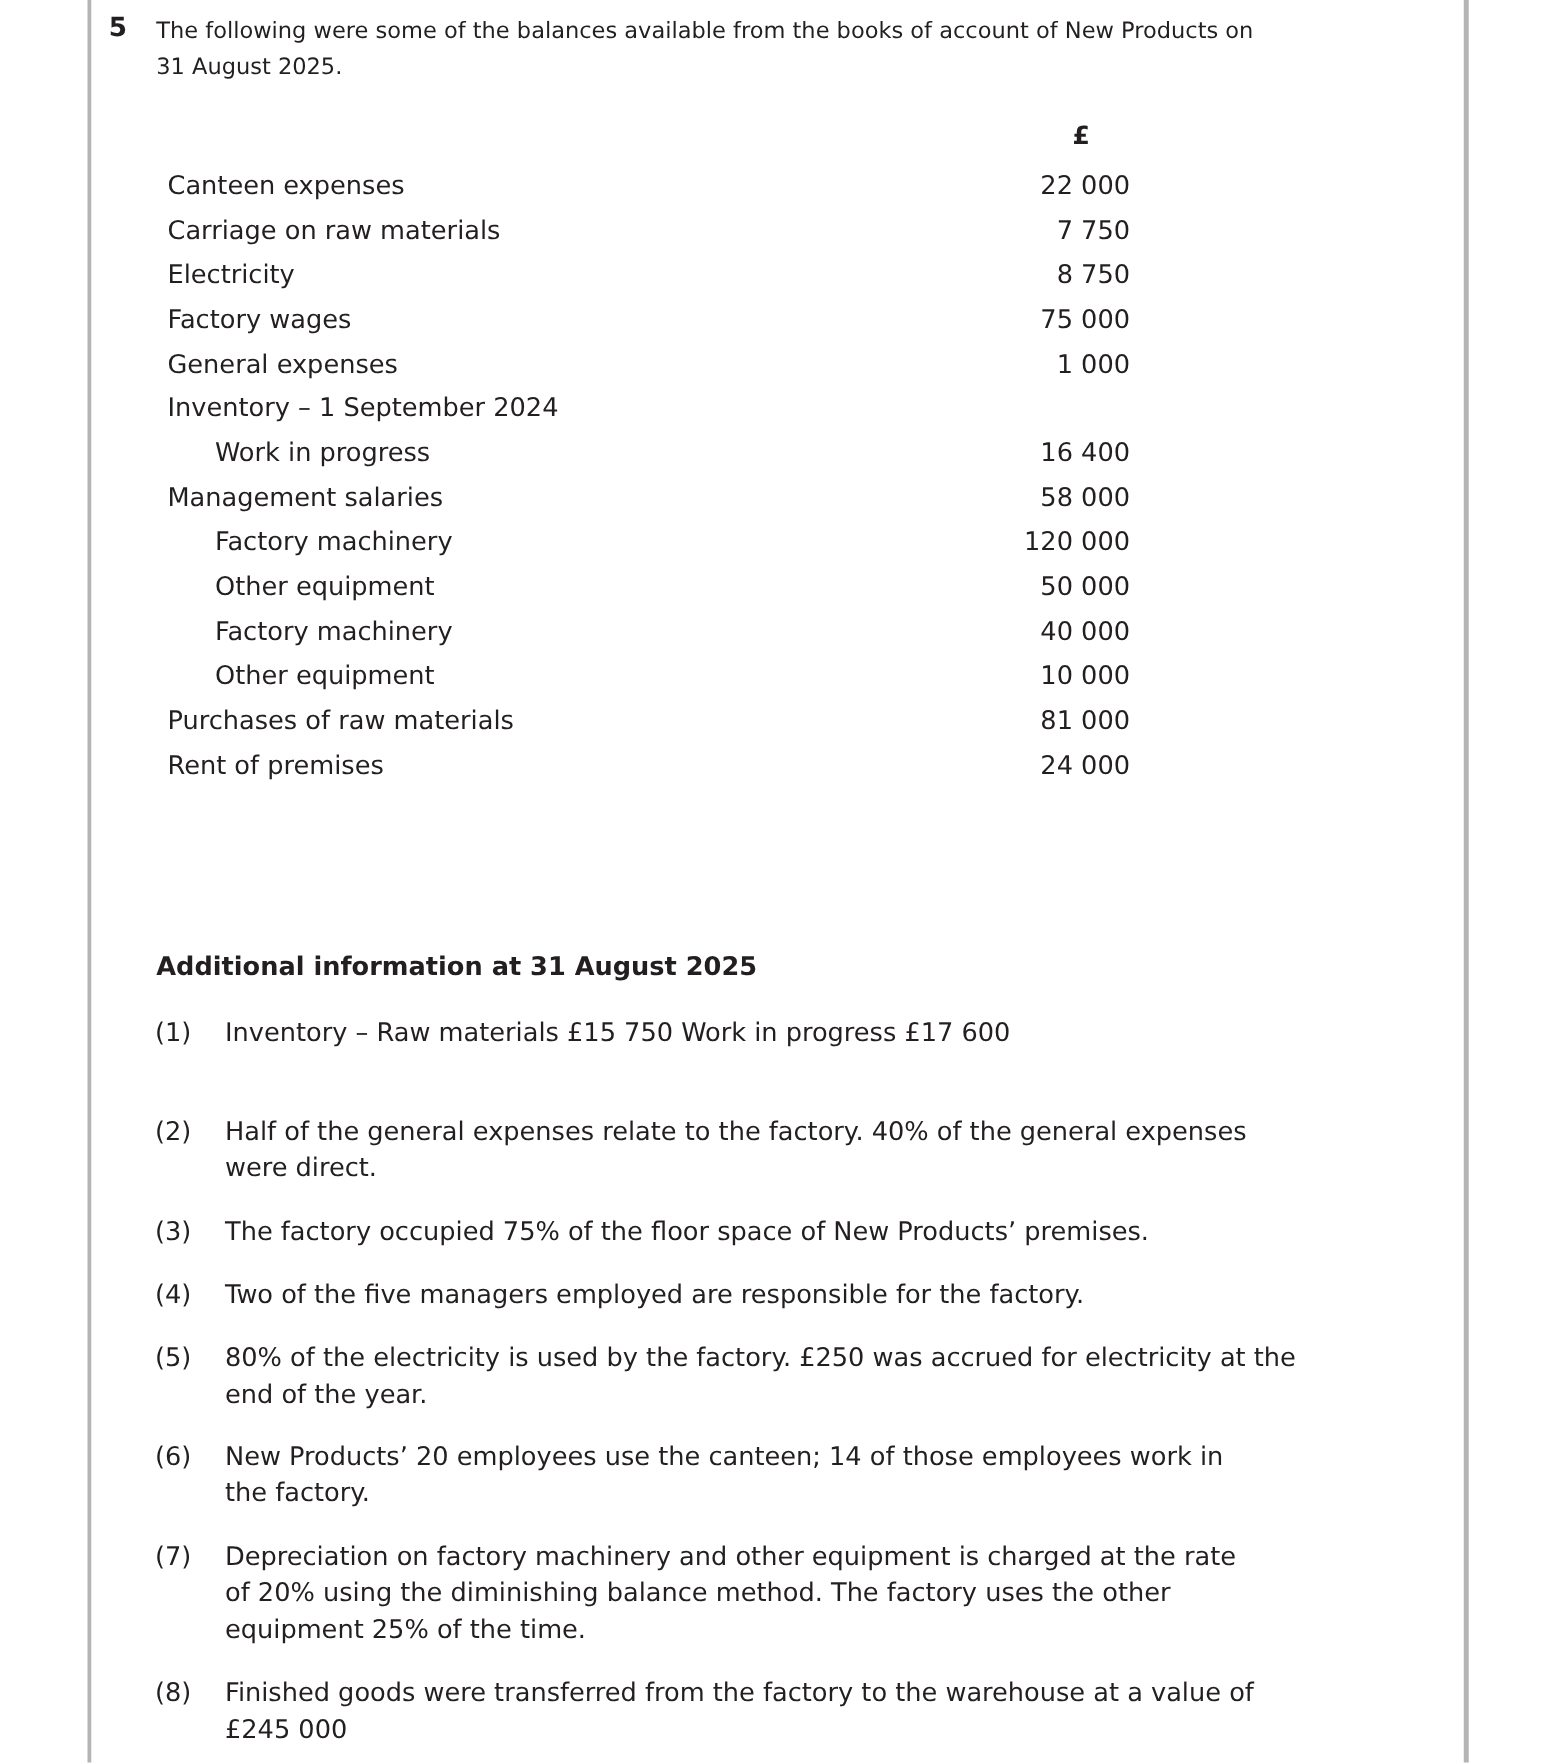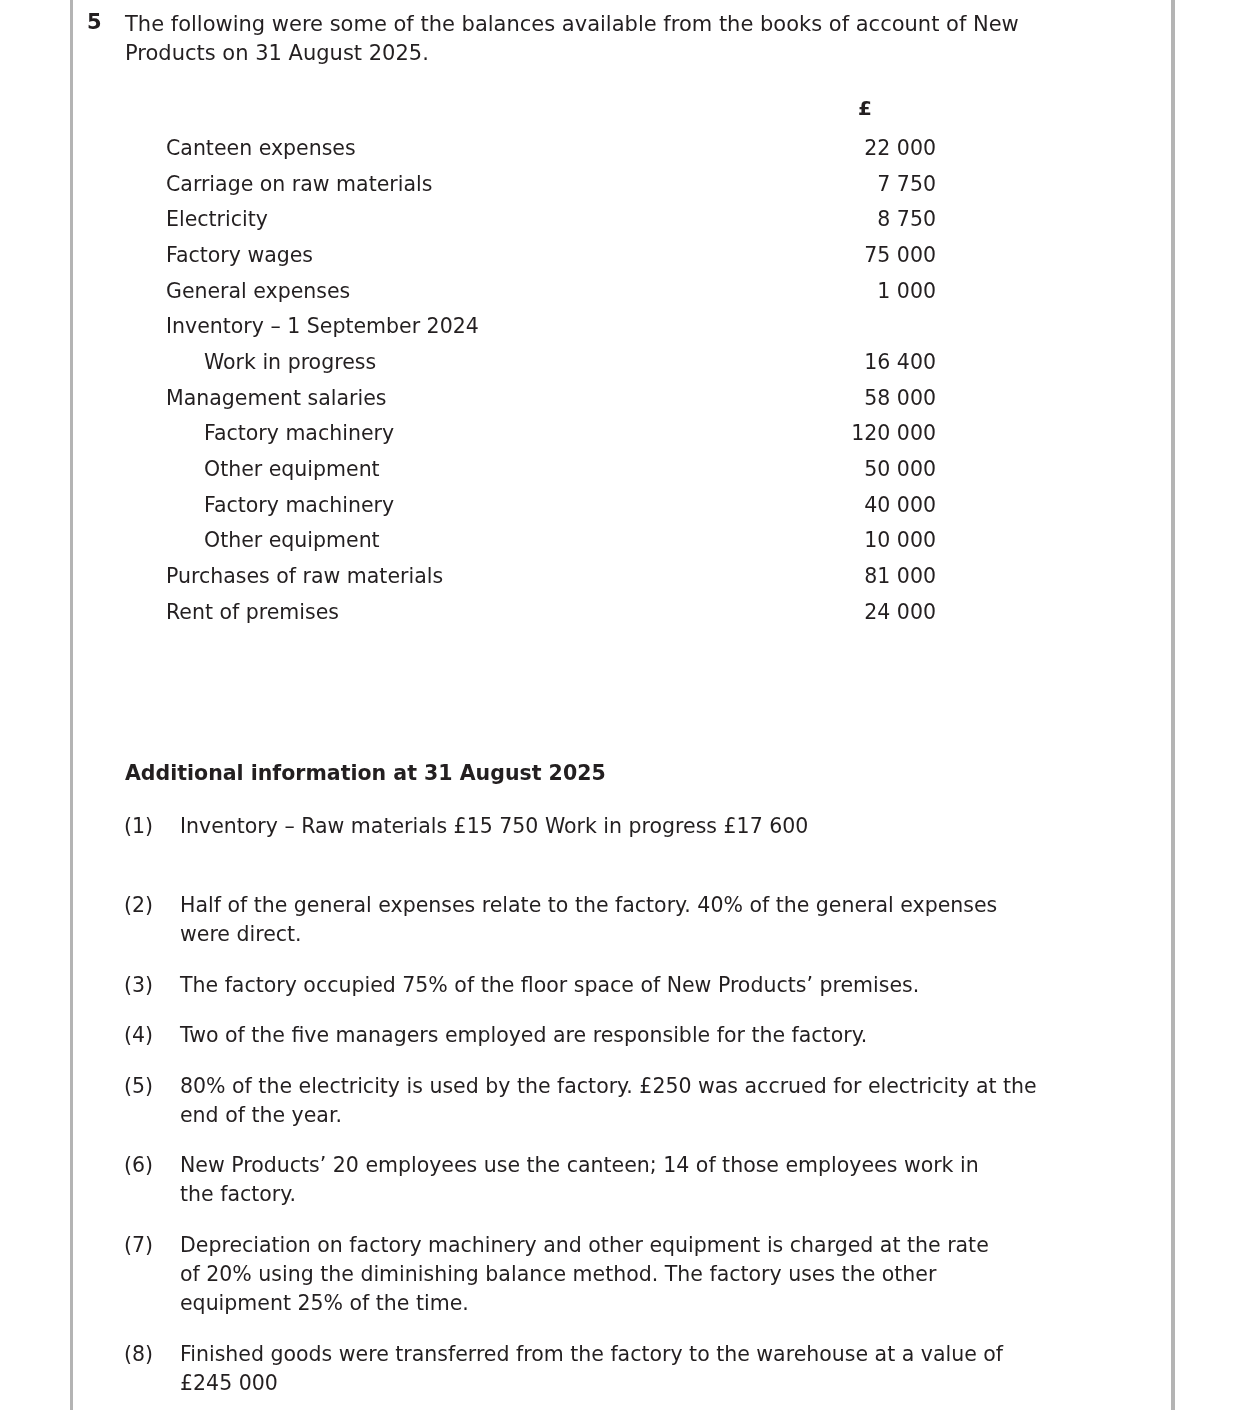--- a/index.html
+++ b/index.html
@@ -1,23 +1,23 @@
 <!DOCTYPE html>
 <html><head>
 <meta charset="utf-8">
 <style>
   html, body { margin:0; padding:0; background:#ffffff; }
   body { width:1246px; height:1410px; position:relative; overflow:hidden;
          font-family:"DejaVu Sans", sans-serif; color:#231f20; }
   .border-left { position:absolute; left:70px; top:0; width:3px; height:1410px; background:#b4b4b4; }
   .border-right { position:absolute; left:1171px; top:0; width:4px; height:1410px; background:#b4b4b4; }
   .qnum { position:absolute; left:87px; top:10px; font-weight:bold; font-size:21px; }
-  .intro { position:absolute; left:125px; top:10px; font-size:21px; line-height:29px; width:900px; }
+  .intro { position:absolute; left:125px; top:10px; font-size:18px; line-height:29px; width:900px; }
   .currency { position:absolute; left:858px; top:96px; font-weight:bold; font-size:20px; }
-  .rows { position:absolute; left:134px; top:130px; width:770px;margin-left:32px; }
+  .rows { position:absolute; left:134px; top:130px; width:770px; }
   .row { height:35.7px; display:flex; justify-content:space-between; align-items:center; font-size:20.5px; }
   .row .lbl.indent { padding-left:38px; }
   .row .val { text-align:right; min-width:100px; }
   .addl-title { position:absolute; left:125px; top:761px; font-weight:bold; font-size:20.5px; }
   .note { position:absolute; left:124px; font-size:20.5px; line-height:29px; width:920px; }
   .note .n { position:absolute; left:0; top:0; }
   .note .t { margin-left:56px; display:block; }
   .inv-grid { display:grid; grid-template-columns:auto auto; column-gap:10px; }
 </style>
 </head>

